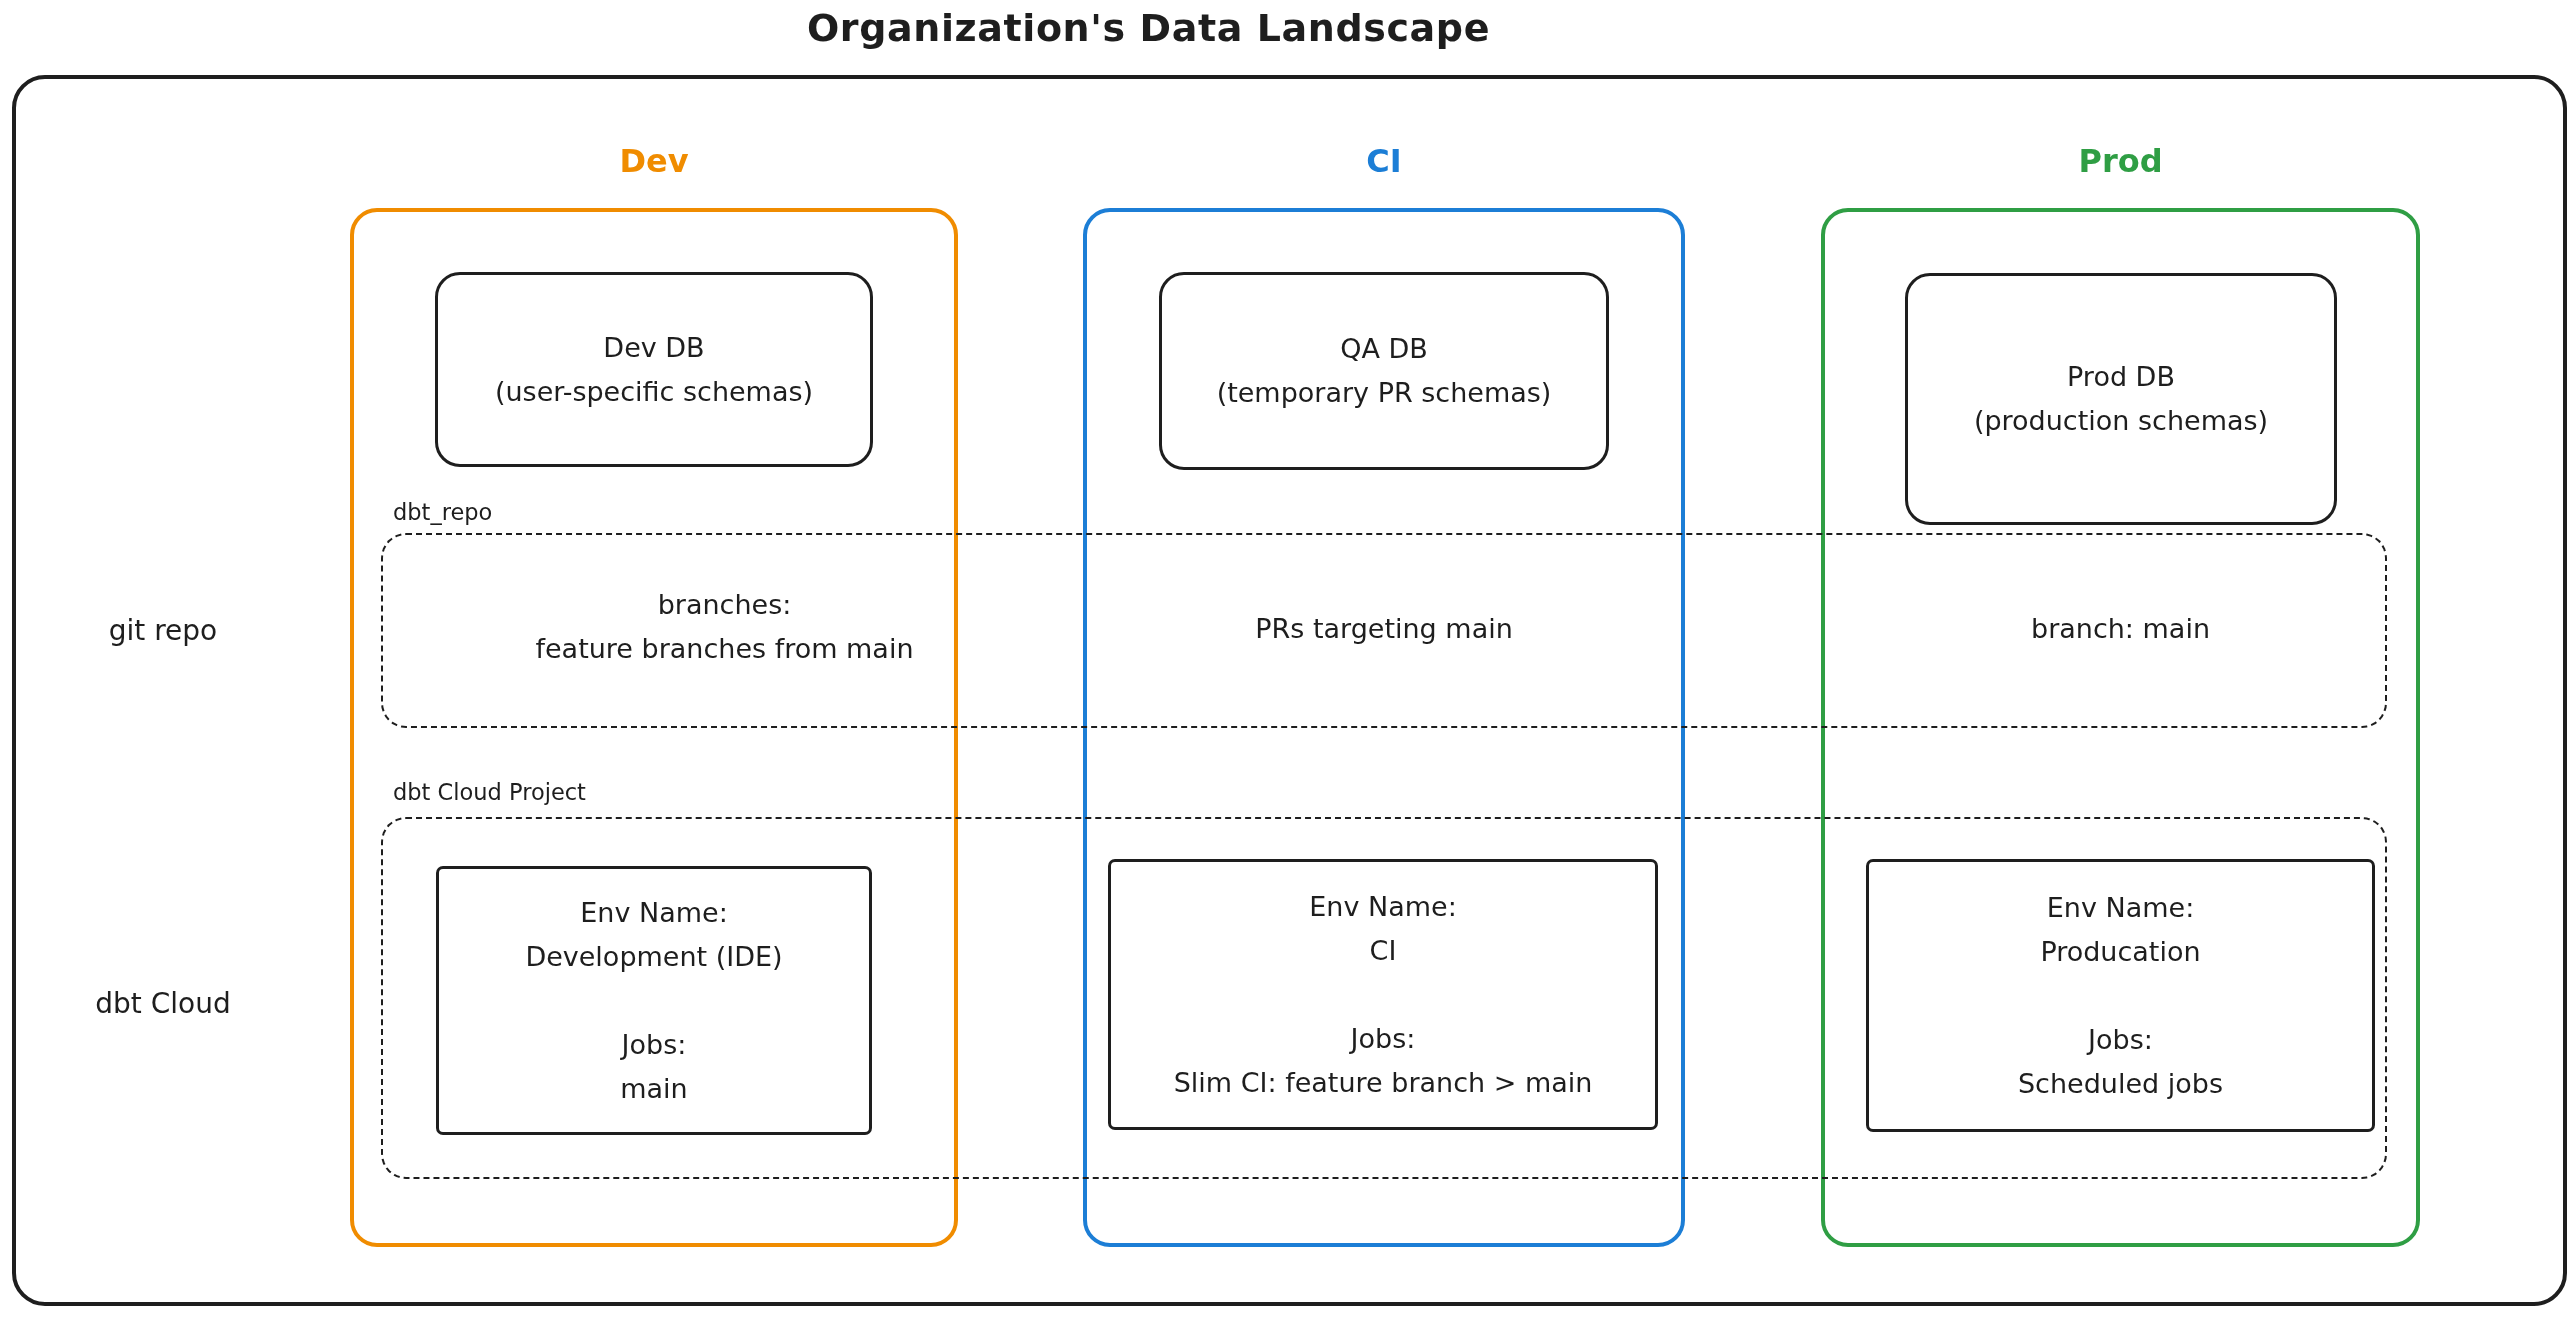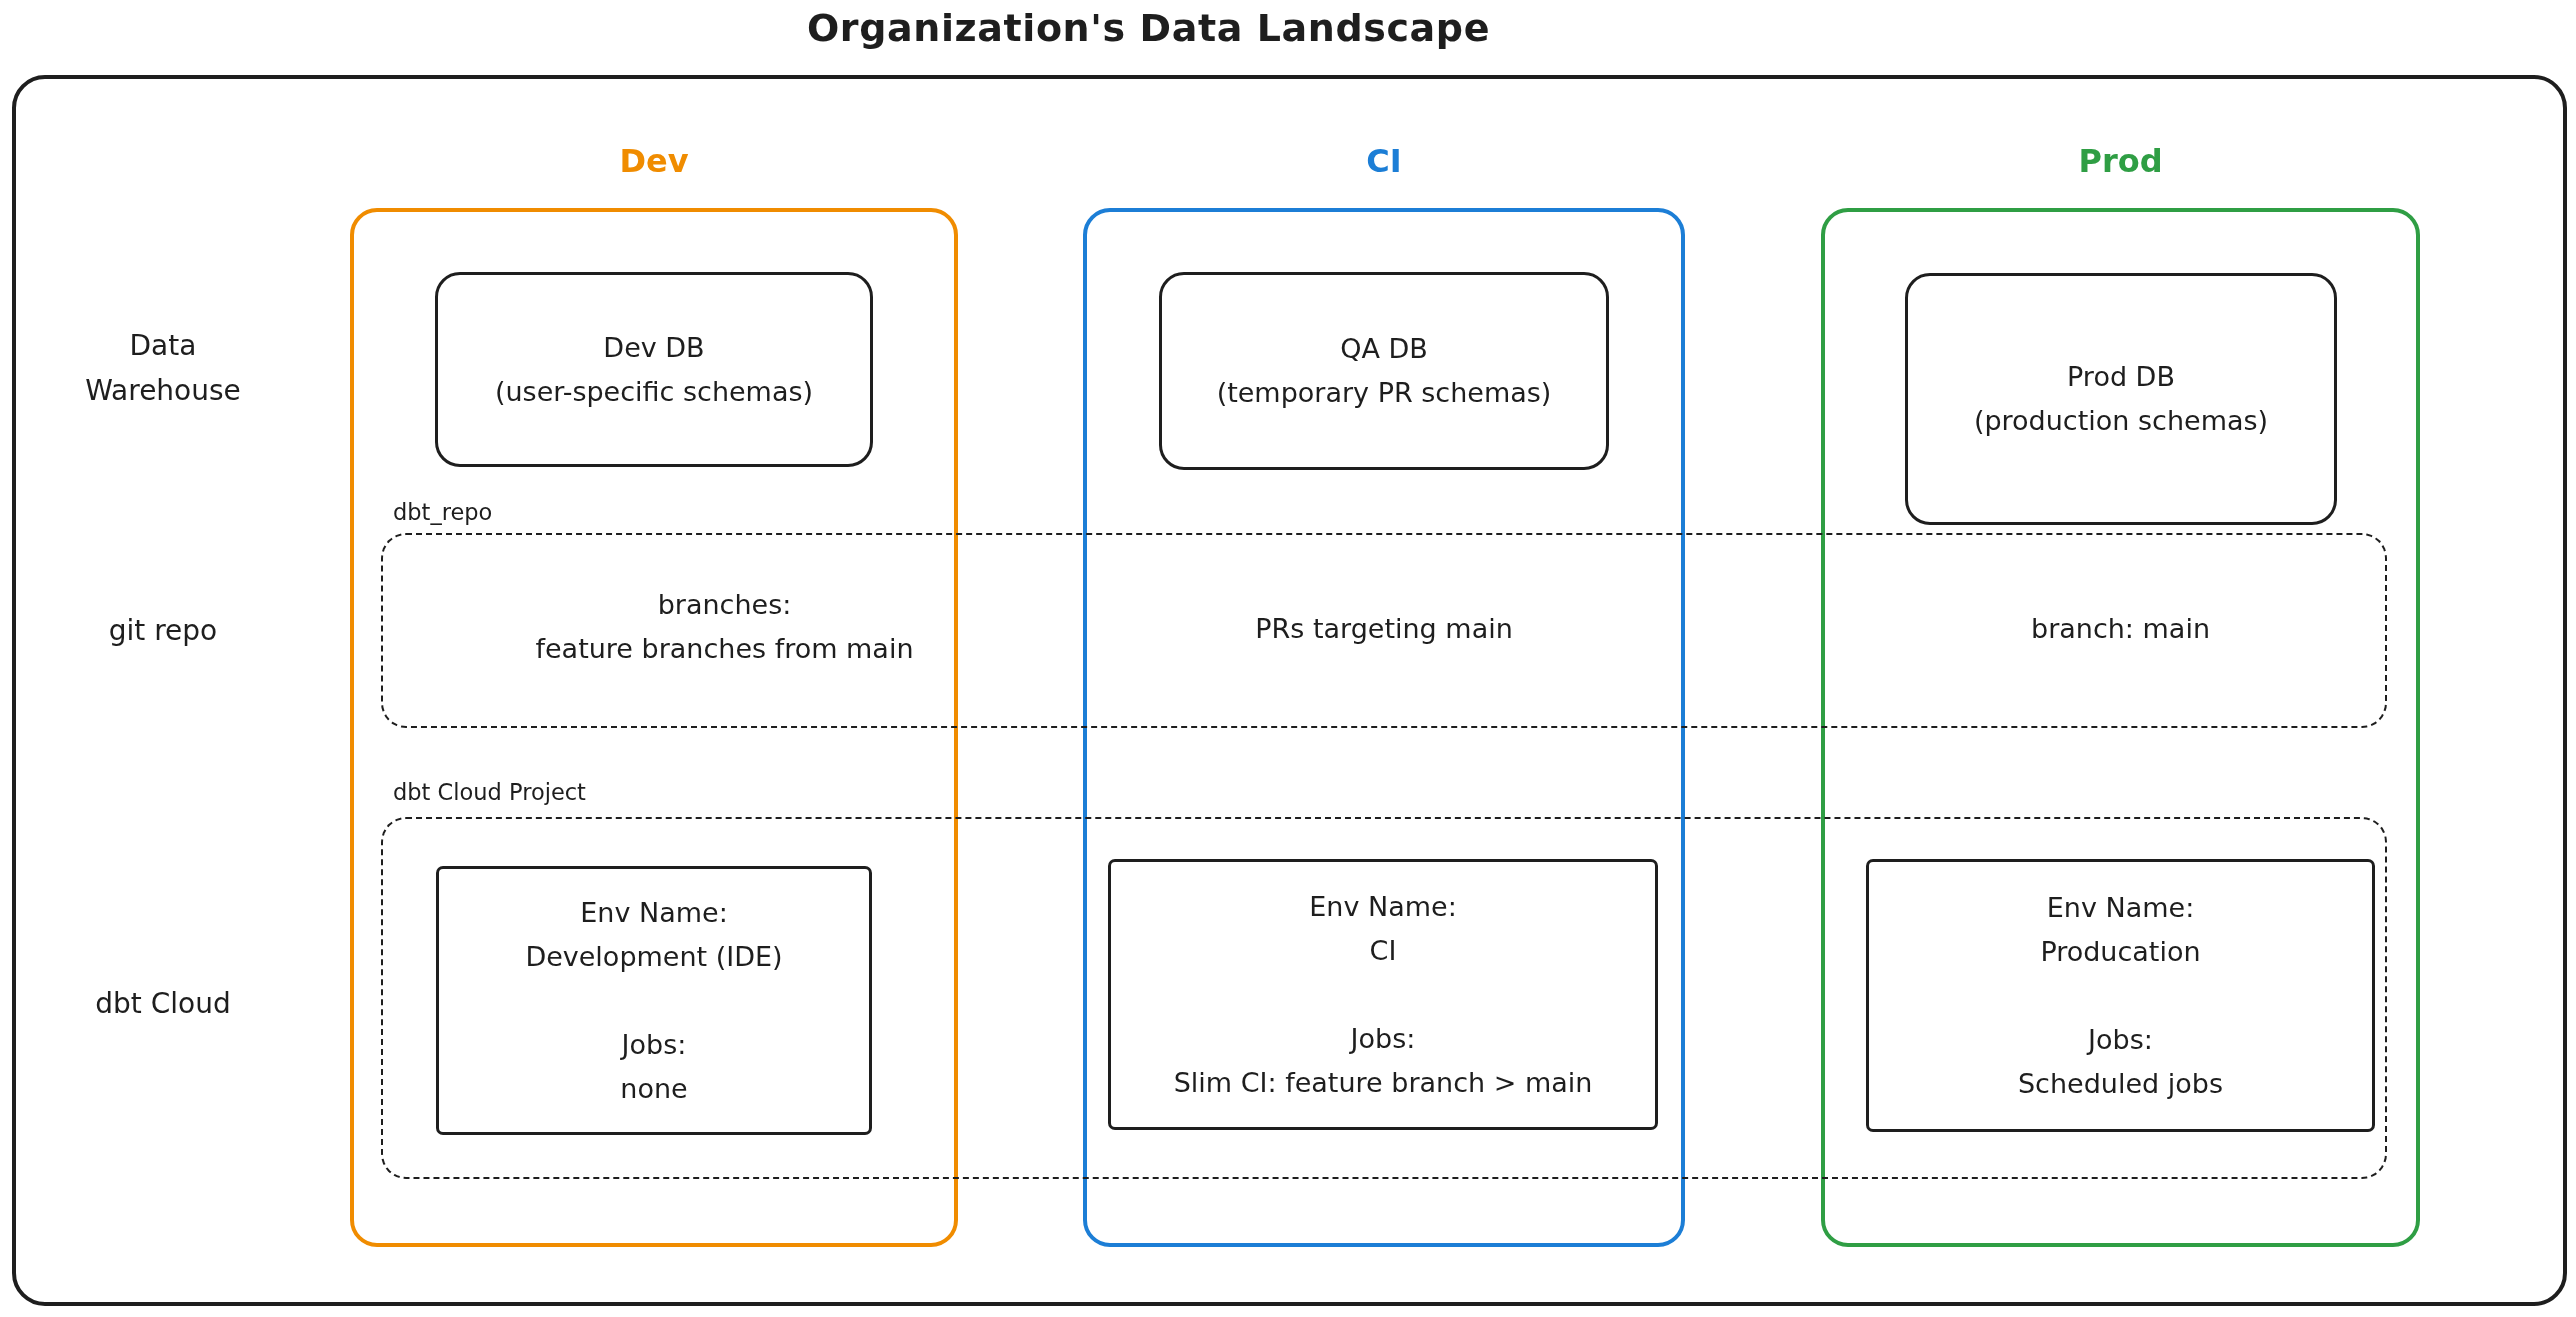--- a/index.html
+++ b/index.html
@@ -64,24 +64,20 @@
   <div class="abs outer-frame"></div>
 
   <div class="abs col-header" id="hdr-dev" style="--c: #f08c00;">Dev</div>
   <div class="abs col-header" id="hdr-ci" style="--c: #1c7ed6;">CI</div>
   <div class="abs col-header" id="hdr-prod" style="--c: #2f9e44;">Prod</div>
 
   <div class="abs col-frame" id="col-dev" style="--c: #f08c00;"></div>
   <div class="abs col-frame" id="col-ci" style="--c: #1c7ed6;"></div>
   <div class="abs col-frame" id="col-prod" style="--c: #2f9e44;"></div>
 
-  <div class="abs row-label" id="rl-dw">
-    <div>Data</div>
-    <div>Warehouse</div>
-  </div>
   <div class="abs row-label" id="rl-git">
     <div>git repo</div>
   </div>
   <div class="abs row-label" id="rl-dbt">
     <div>dbt Cloud</div>
   </div>
 
   <div class="abs solid-box" id="db-dev">
     <div>Dev DB</div>
     <div>(user-specific schemas)</div>
@@ -109,21 +105,21 @@
   </div>
 
   <div class="abs band-label" id="label-dbt">dbt Cloud Project</div>
   <div class="abs band" id="band-dbt"></div>
 
   <div class="abs dbt-box" id="dbt-dev">
     <div>Env Name:</div>
     <div>Development (IDE)</div>
     <div class="dbt-spacer"></div>
     <div>Jobs:</div>
-    <div>none</div>
+    <div>main</div>
   </div>
   <div class="abs dbt-box" id="dbt-ci">
     <div>Env Name:</div>
     <div>CI</div>
     <div class="dbt-spacer"></div>
     <div>Jobs:</div>
     <div>Slim CI: feature branch &gt; main</div>
   </div>
   <div class="abs dbt-box" id="dbt-prod">
     <div>Env Name:</div>

